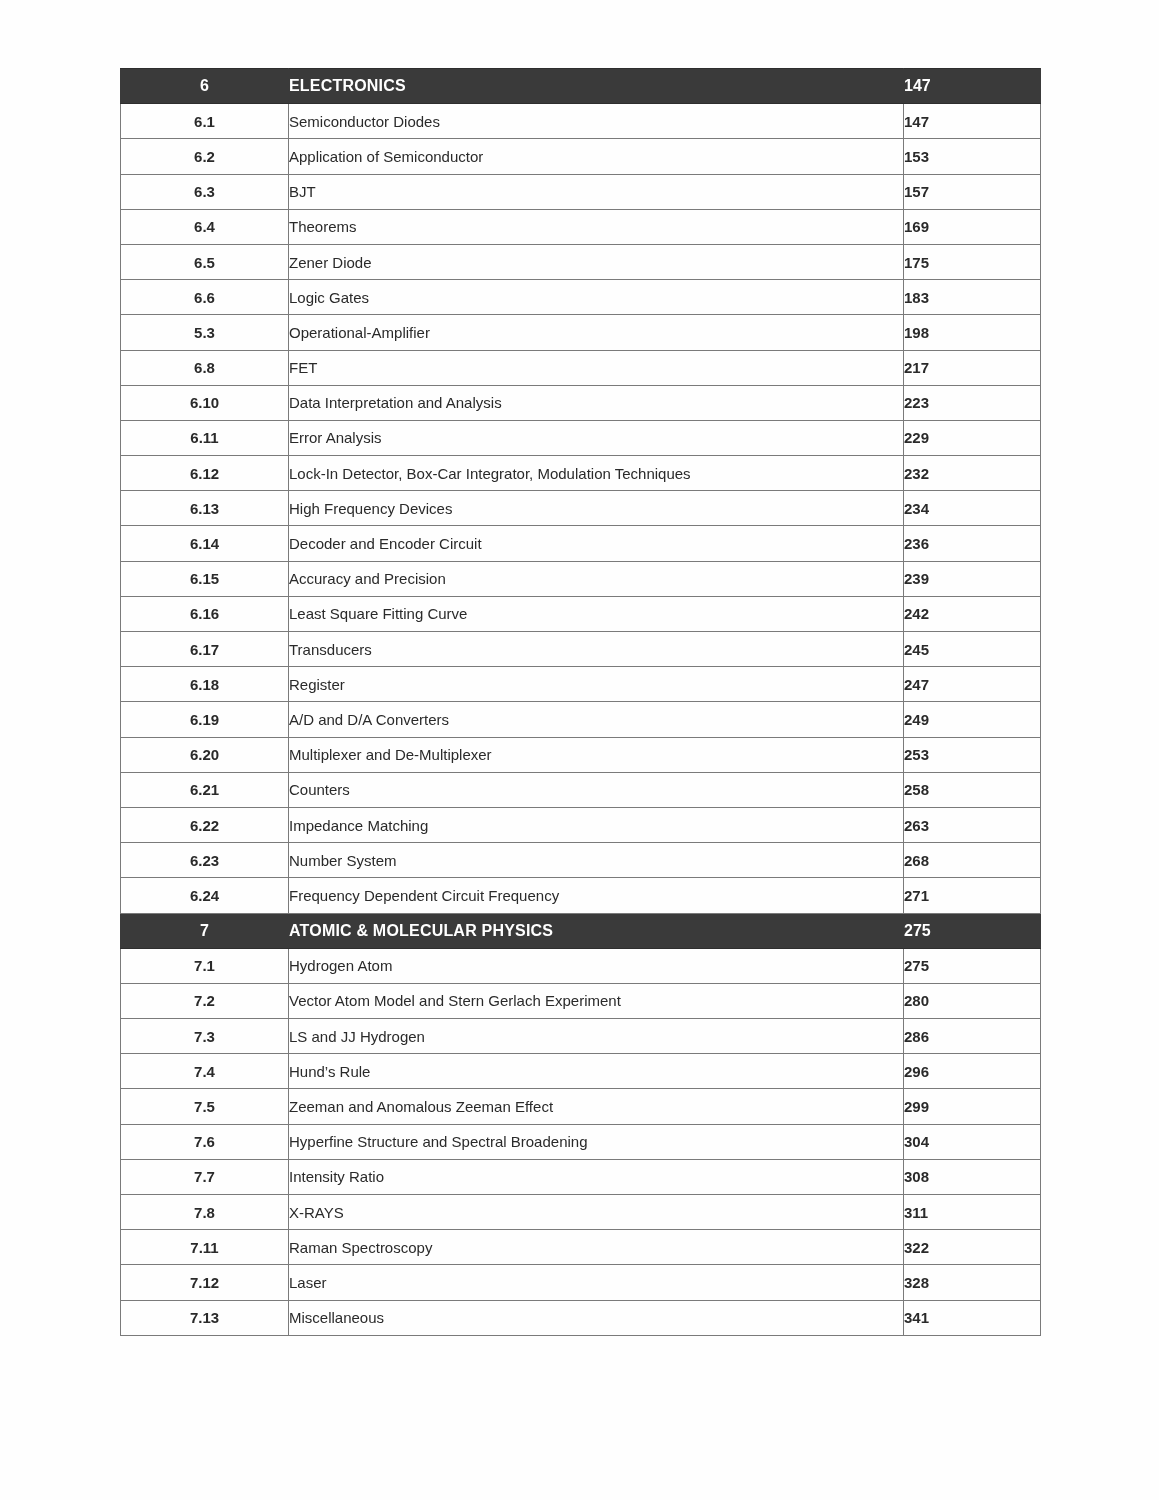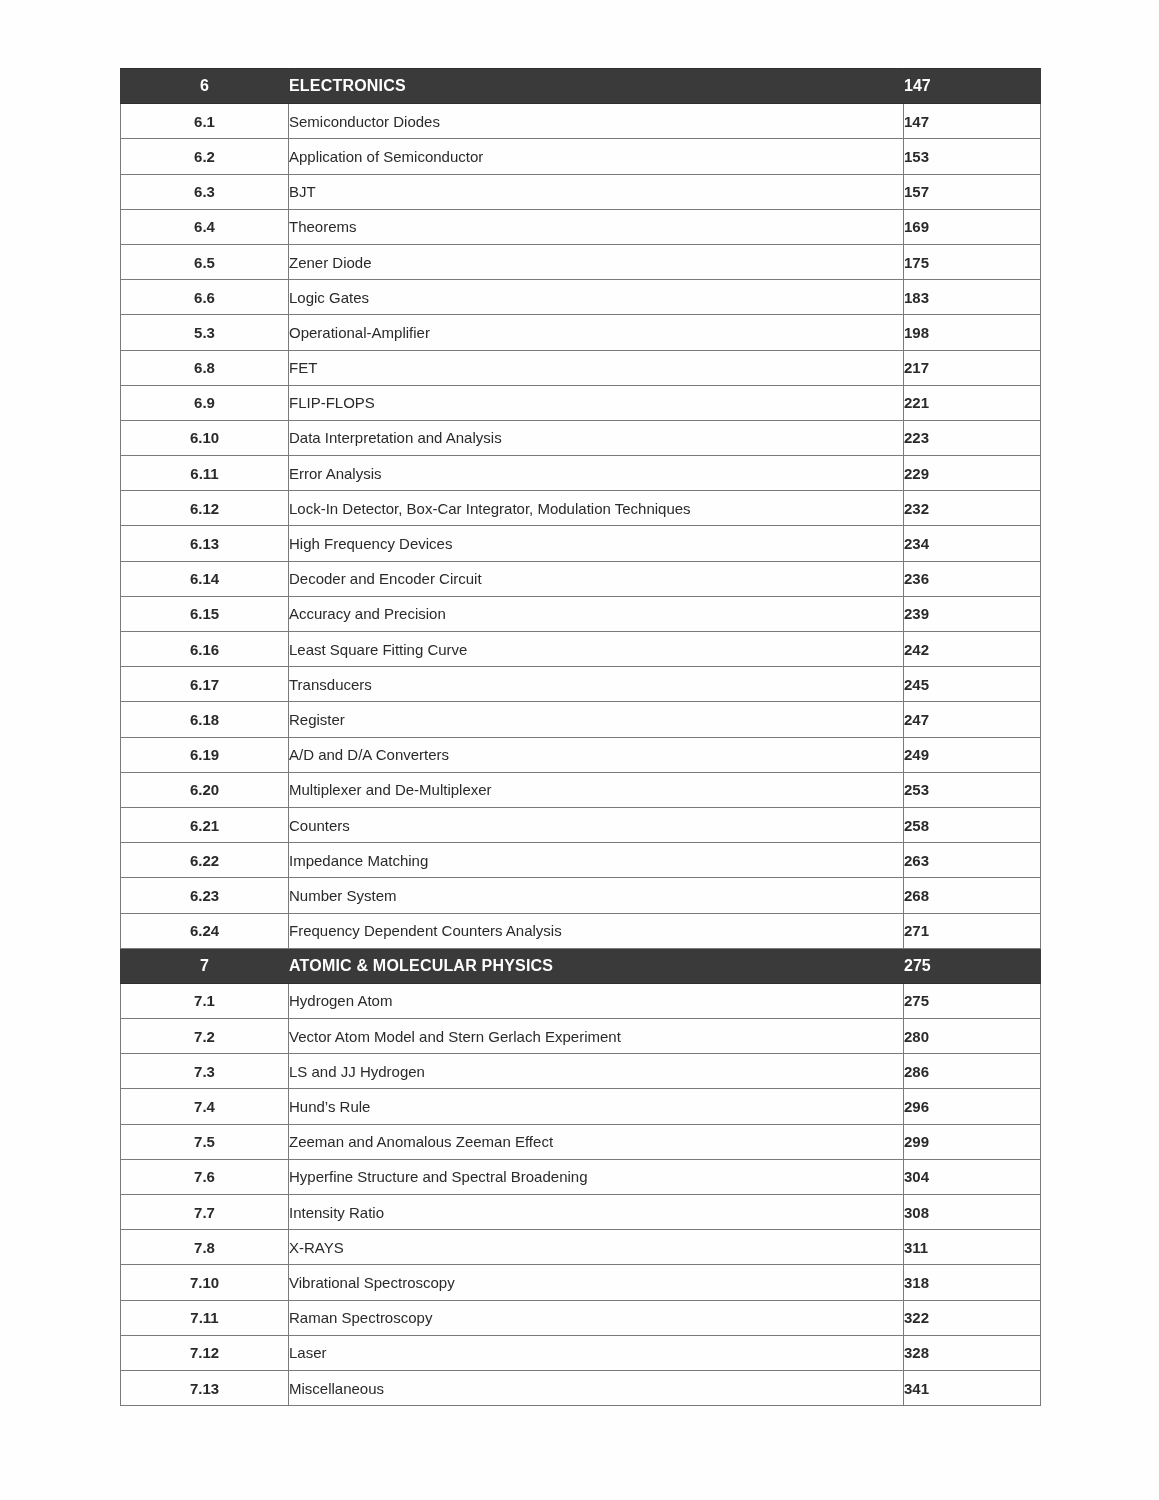--- a/index.html
+++ b/index.html
@@ -108,25 +108,20 @@
           <td class="cell-num">5.3</td>
           <td class="cell-title">Operational-Amplifier</td>
           <td class="cell-page">198</td>
         </tr>
         <tr class="item-row">
           <td class="cell-num">6.8</td>
           <td class="cell-title">FET</td>
           <td class="cell-page">217</td>
         </tr>
         <tr class="item-row">
-          <td class="cell-num">6.9</td>
-          <td class="cell-title">FLIP-FLOPS</td>
-          <td class="cell-page">221</td>
-        </tr>
-        <tr class="item-row">
           <td class="cell-num">6.10</td>
           <td class="cell-title">Data Interpretation and Analysis</td>
           <td class="cell-page">223</td>
         </tr>
         <tr class="item-row">
           <td class="cell-num">6.11</td>
           <td class="cell-title">Error Analysis</td>
           <td class="cell-page">229</td>
         </tr>
         <tr class="item-row">
@@ -184,21 +179,21 @@
           <td class="cell-title">Impedance Matching</td>
           <td class="cell-page">263</td>
         </tr>
         <tr class="item-row">
           <td class="cell-num">6.23</td>
           <td class="cell-title">Number System</td>
           <td class="cell-page">268</td>
         </tr>
         <tr class="item-row">
           <td class="cell-num">6.24</td>
-          <td class="cell-title">Frequency Dependent Counters Analysis</td>
+          <td class="cell-title">Frequency Dependent Circuit Frequency</td>
           <td class="cell-page">271</td>
         </tr>
         <tr class="section-row">
           <td class="cell-num">7</td>
           <td class="cell-title">ATOMIC &amp; MOLECULAR PHYSICS</td>
           <td class="cell-page">275</td>
         </tr>
         <tr class="item-row">
           <td class="cell-num">7.1</td>
           <td class="cell-title">Hydrogen Atom</td>
@@ -231,25 +226,20 @@
         </tr>
         <tr class="item-row">
           <td class="cell-num">7.7</td>
           <td class="cell-title">Intensity Ratio</td>
           <td class="cell-page">308</td>
         </tr>
         <tr class="item-row">
           <td class="cell-num">7.8</td>
           <td class="cell-title">X-RAYS</td>
           <td class="cell-page">311</td>
-        </tr>
-        <tr class="item-row">
-          <td class="cell-num">7.10</td>
-          <td class="cell-title">Vibrational Spectroscopy</td>
-          <td class="cell-page">318</td>
         </tr>
         <tr class="item-row">
           <td class="cell-num">7.11</td>
           <td class="cell-title">Raman Spectroscopy</td>
           <td class="cell-page">322</td>
         </tr>
         <tr class="item-row">
           <td class="cell-num">7.12</td>
           <td class="cell-title">Laser</td>
           <td class="cell-page">328</td>

